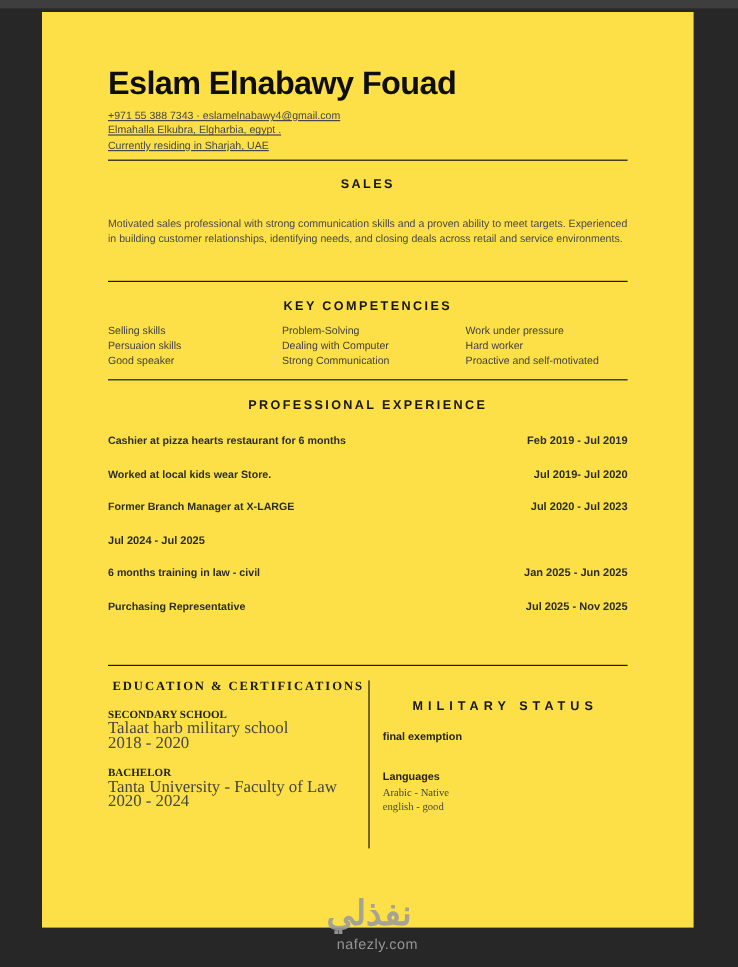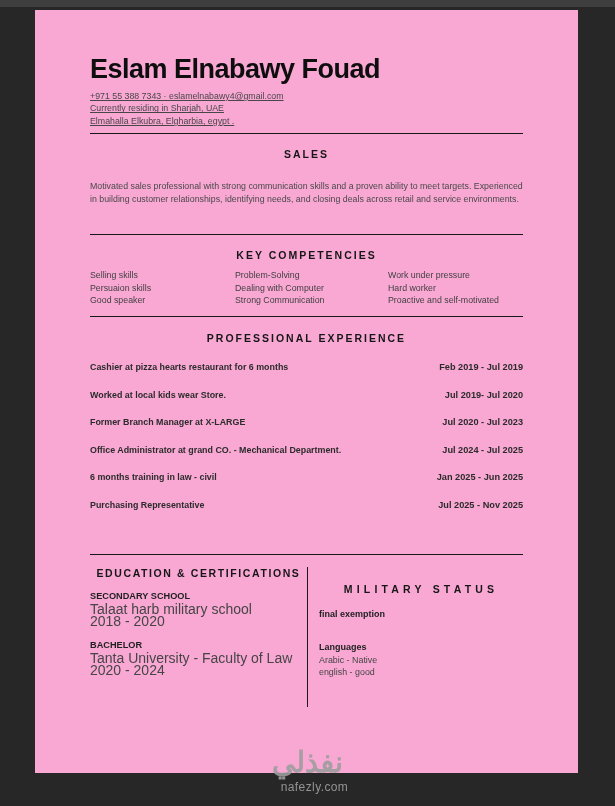--- a/index.html
+++ b/index.html
@@ -12,21 +12,21 @@
   }
   .topbar {
     position: absolute; top: 0; left: 0;
     width: 615px; height: 7px;
     background: #3e3e3e;
   }
   .doc-page {
     position: absolute;
     left: 35px; top: 10px;
     width: 543px; height: 763px;
-    background: #f9a8d4;
+    background: #fde047;
     padding: 44px 55px 0 55px;
   }
   
   .name {
     font-size: 27px;
     font-weight: bold;
     letter-spacing: -0.5px;
     color: #0e0e0e;
     line-height: 1.15;
   }
@@ -90,21 +90,21 @@
     color: #2b2b2b;
     white-space: nowrap;
   }
   .rule-exp { margin-top: 44px; }
   
   .bottom-cols {
     margin-top: 12px;
     display: flex;
     min-height: 140px;
   }
-  .edu-col { width: 217px; }
+  .edu-col { width: 217px; font-family: Liberation Serif, serif; }
   .mil-col {
     flex: 1;
     border-left: 1.6px solid #1a1a1a;
     padding-left: 11px;
   }
   .edu-title { letter-spacing: 1.6px; }
   .mil-title { letter-spacing: 4.2px; margin-top: 16px; }
   .edu-entry { margin-top: 12px; }
   .edu-degree {
     font-size: 9.2px;
@@ -127,20 +127,21 @@
     margin-top: 23px;
     font-size: 9px;
     font-weight: bold;
     color: #222222;
     margin-bottom: 2px;
   }
   .lang-line {
     font-size: 8.9px;
     line-height: 12.6px;
     color: #454545;
+    font-family: Liberation Serif, serif;
   }
   
   .watermark {
     position: absolute;
     left: 0; right: 0;
     top: 746px;
     text-align: center;
     z-index: 5;
   }
   .wm-logo {
@@ -163,22 +164,22 @@
 <body>
 
 <div class="topbar"></div>
 
 <div class="doc-page">
 
   <div>
     <div class="name">Eslam Elnabawy Fouad</div>
     <div class="contact">
       <div>+971 55 388 7343  · eslamelnabawy4@gmail.com</div>
+      <div>Elmahalla Elkubra, Elgharbia, egypt .</div>
       <div>Currently residing in Sharjah, UAE</div>
-      <div>Elmahalla Elkubra, Elgharbia, egypt .</div>
     </div>
     <hr class="rule rule-header">
   </div>
 
   <div>
     <div class="sec-title summary-title">SALES</div>
     <div class="summary-text">Motivated sales professional with strong communication skills and a proven ability to meet targets. Experienced in building customer relationships, identifying needs, and closing deals across retail and service environments.</div>
     <hr class="rule rule-summary">
   </div>
 
@@ -213,21 +214,20 @@
       </div>
       <div class="exp-row">
         <span class="exp-role">Worked at local kids wear Store.</span>
         <span class="exp-dates">Jul 2019- Jul 2020</span>
       </div>
       <div class="exp-row">
         <span class="exp-role">Former Branch Manager at X-LARGE</span>
         <span class="exp-dates">Jul 2020 - Jul 2023</span>
       </div>
       <div class="exp-row">
-        <span class="exp-role">Office Administrator at grand CO. - Mechanical Department.</span>
         <span class="exp-dates">Jul 2024 -  Jul 2025</span>
       </div>
       <div class="exp-row">
         <span class="exp-role">6 months training in law - civil</span>
         <span class="exp-dates">Jan 2025 -  Jun 2025</span>
       </div>
       <div class="exp-row">
         <span class="exp-role">Purchasing Representative</span>
         <span class="exp-dates">Jul 2025 -  Nov 2025</span>
       </div>

